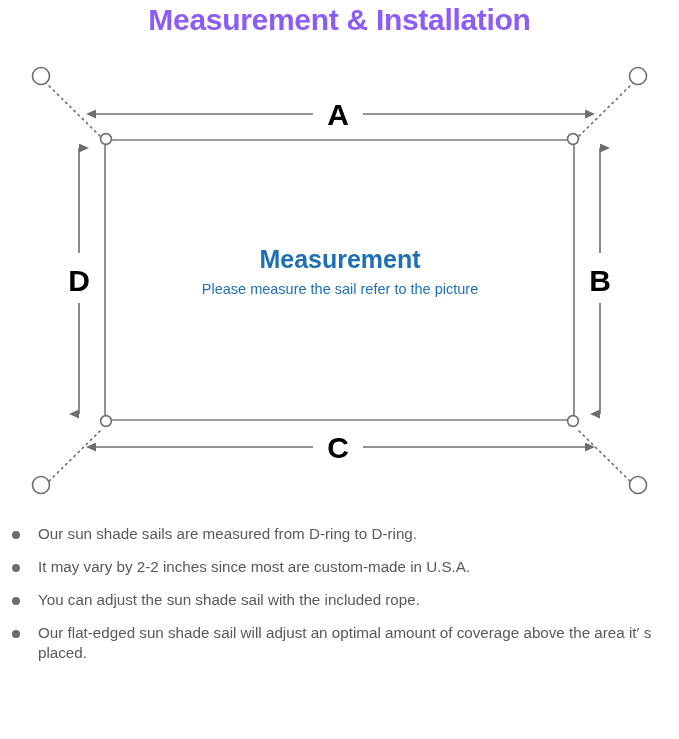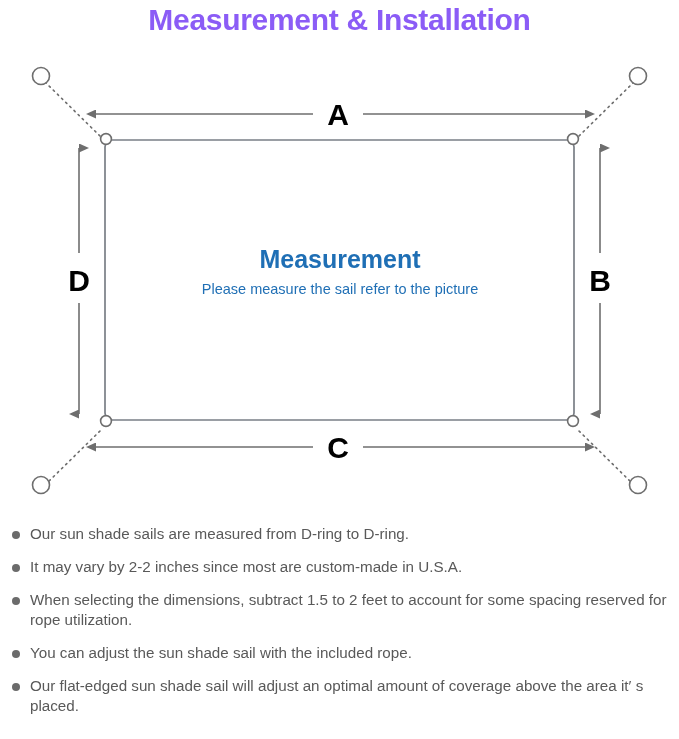--- a/index.html
+++ b/index.html
@@ -71,20 +71,21 @@
     top: 524px;
     width: 679px;
     height: 215px;
   }
   .note-row {
     position: relative;
     display: flex;
     align-items: flex-start;
     padding-left: 12px;
     margin-bottom: 13px;
+    gap: 8px;
   }
   .note-bullet {
     flex: 0 0 auto;
     width: 8px;
     height: 8px;
     border-radius: 50%;
     background: #6b6b6b;
     margin-top: 7px;
     margin-right: 10px;
   }
@@ -177,23 +178,19 @@
   <div class="note-row">
     <span class="note-bullet"></span>
     <span class="note-text">Our sun shade sails are measured from D-ring to D-ring.</span>
   </div>
   <div class="note-row">
     <span class="note-bullet"></span>
     <span class="note-text">It may vary by 2-2 inches since most are custom-made in U.S.A.</span>
   </div>
   <div class="note-row">
     <span class="note-bullet"></span>
-    <span class="note-text">When selecting the dimensions, subtract 1.5 to 2 feet to account for some spacing reserved for rope utilization.</span>
-  </div>
-  <div class="note-row">
-    <span class="note-bullet"></span>
     <span class="note-text">You can adjust the sun shade sail with the included rope.</span>
   </div>
   <div class="note-row">
     <span class="note-bullet"></span>
     <span class="note-text">Our flat-edged sun shade sail will adjust an optimal amount of coverage above the area it′ s placed.</span>
   </div>
 </div>
 
 </body></html>

